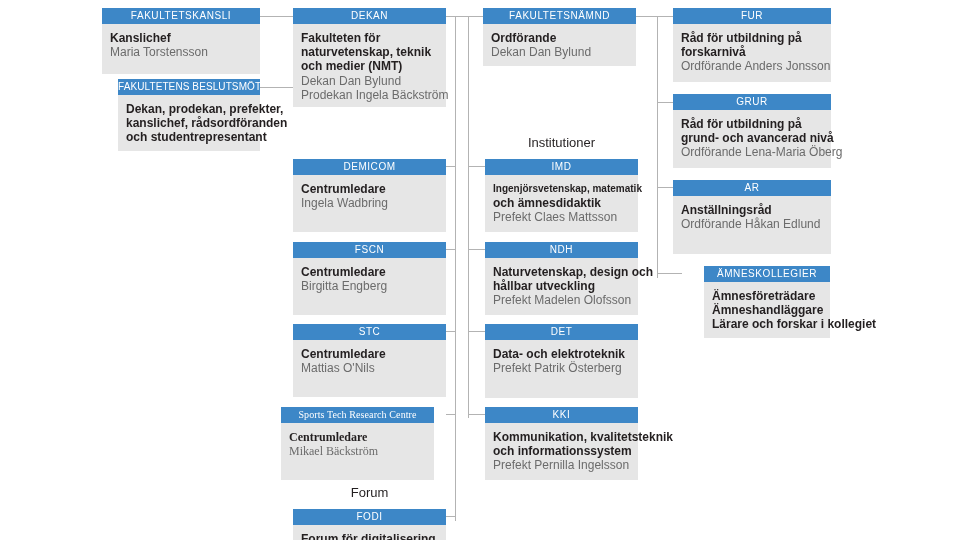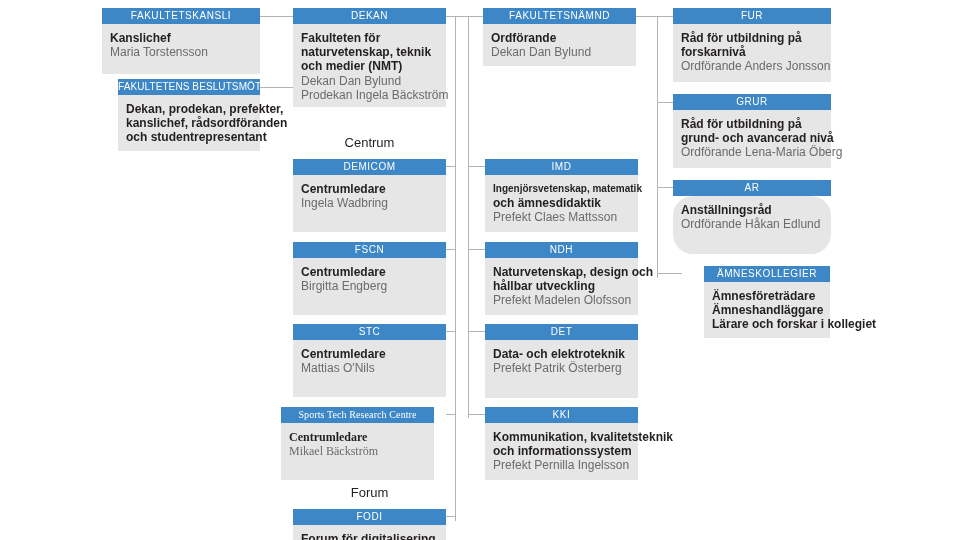--- a/index.html
+++ b/index.html
@@ -113,21 +113,21 @@
   <div class="conn h" style="left:446px; top:249px; width:10px;"></div>
   <div class="conn h" style="left:446px; top:331px; width:10px;"></div>
   <div class="conn h" style="left:446px; top:414px; width:10px;"></div>
   <div class="conn h" style="left:446px; top:516px; width:10px;"></div>
 
   <div class="conn h" style="left:468px; top:166px; width:18px;"></div>
   <div class="conn h" style="left:468px; top:249px; width:18px;"></div>
   <div class="conn h" style="left:468px; top:331px; width:18px;"></div>
   <div class="conn h" style="left:468px; top:414px; width:18px;"></div>
 
-  <div class="section-caption" style="left:293px; top:135px; width:153px;">Centrum</div>
+  <div class="section-caption" style="left:485px; top:135px; width:153px;">Institutioner</div>
   <div class="section-caption" style="left:293px; top:485px; width:153px;">Forum</div>
 
   <div class="node" style="left:102px; top:8px; width:158px;">
     <div class="node-header">FAKULTETSKANSLI</div>
     <div class="node-body" style="height:50px;">
       <span class="line strong">Kanslichef</span>
       <span class="line muted">Maria Torstensson</span>
     </div>
   </div>
 
@@ -246,21 +246,21 @@
     <div class="node-header">GRUR</div>
     <div class="node-body" style="height:58px;">
       <span class="line strong">Råd för utbildning på</span>
       <span class="line strong">grund- och avancerad nivå</span>
       <span class="line muted">Ordförande Lena-Maria Öberg</span>
     </div>
   </div>
 
   <div class="node" style="left:673px; top:180px; width:158px;">
     <div class="node-header">AR</div>
-    <div class="node-body" style="height:58px;border-radius:20px;">
+    <div class="node-body" style="height:58px;">
       <span class="line strong">Anställningsråd</span>
       <span class="line muted">Ordförande Håkan Edlund</span>
     </div>
   </div>
 
   <div class="node" style="left:682px; top:266px; width:148px;padding-left:22px;">
     <div class="node-header">ÄMNESKOLLEGIER</div>
     <div class="node-body" style="height:56px;">
       <span class="line strong">Ämnesföreträdare</span>
       <span class="line strong">Ämneshandläggare</span>

